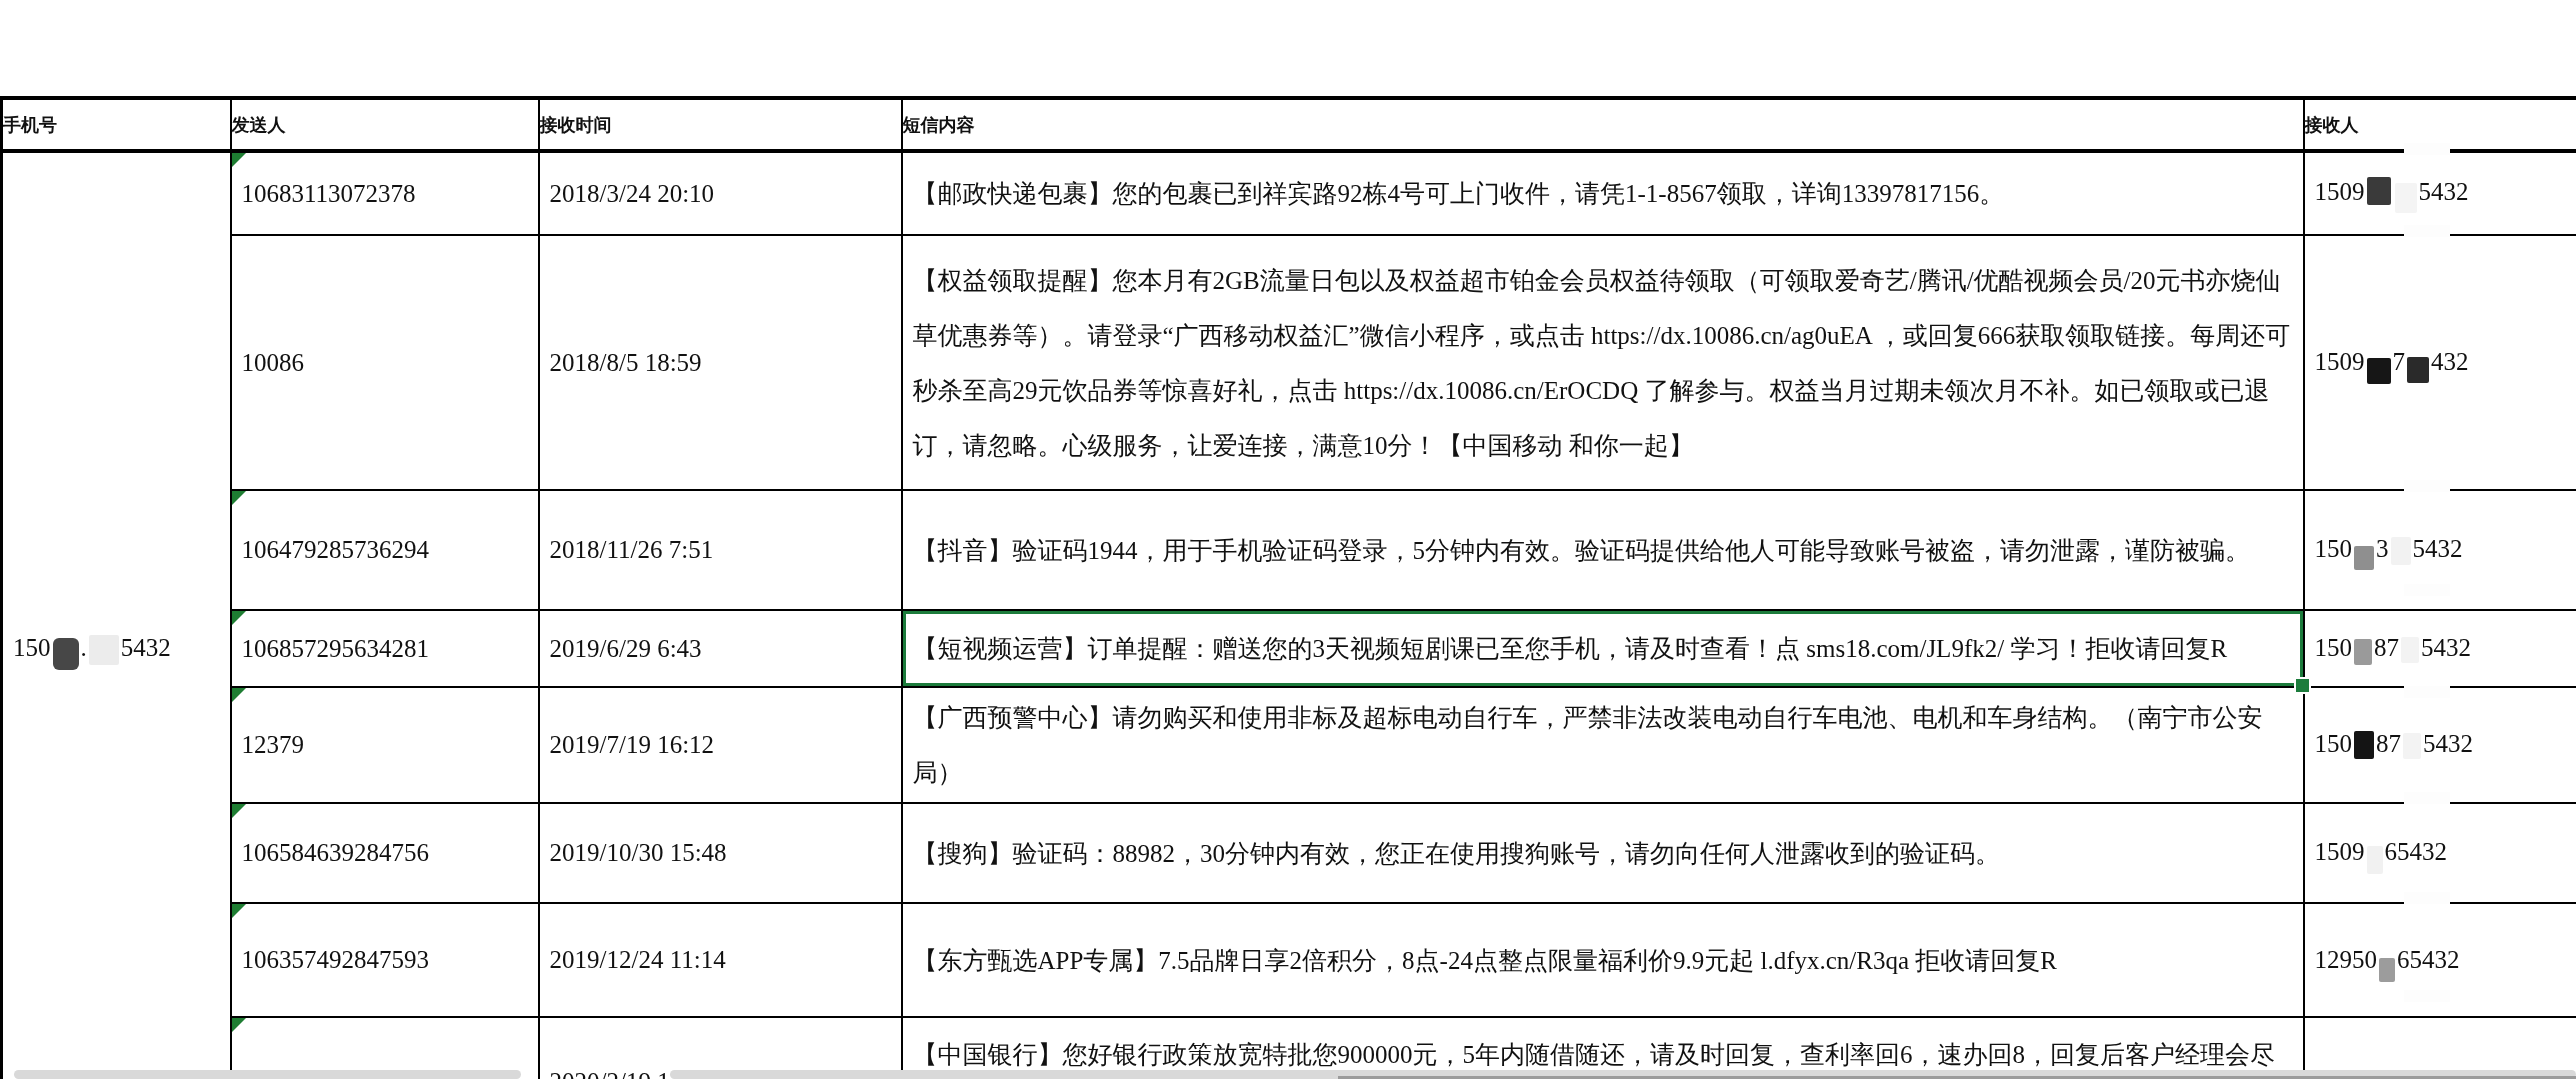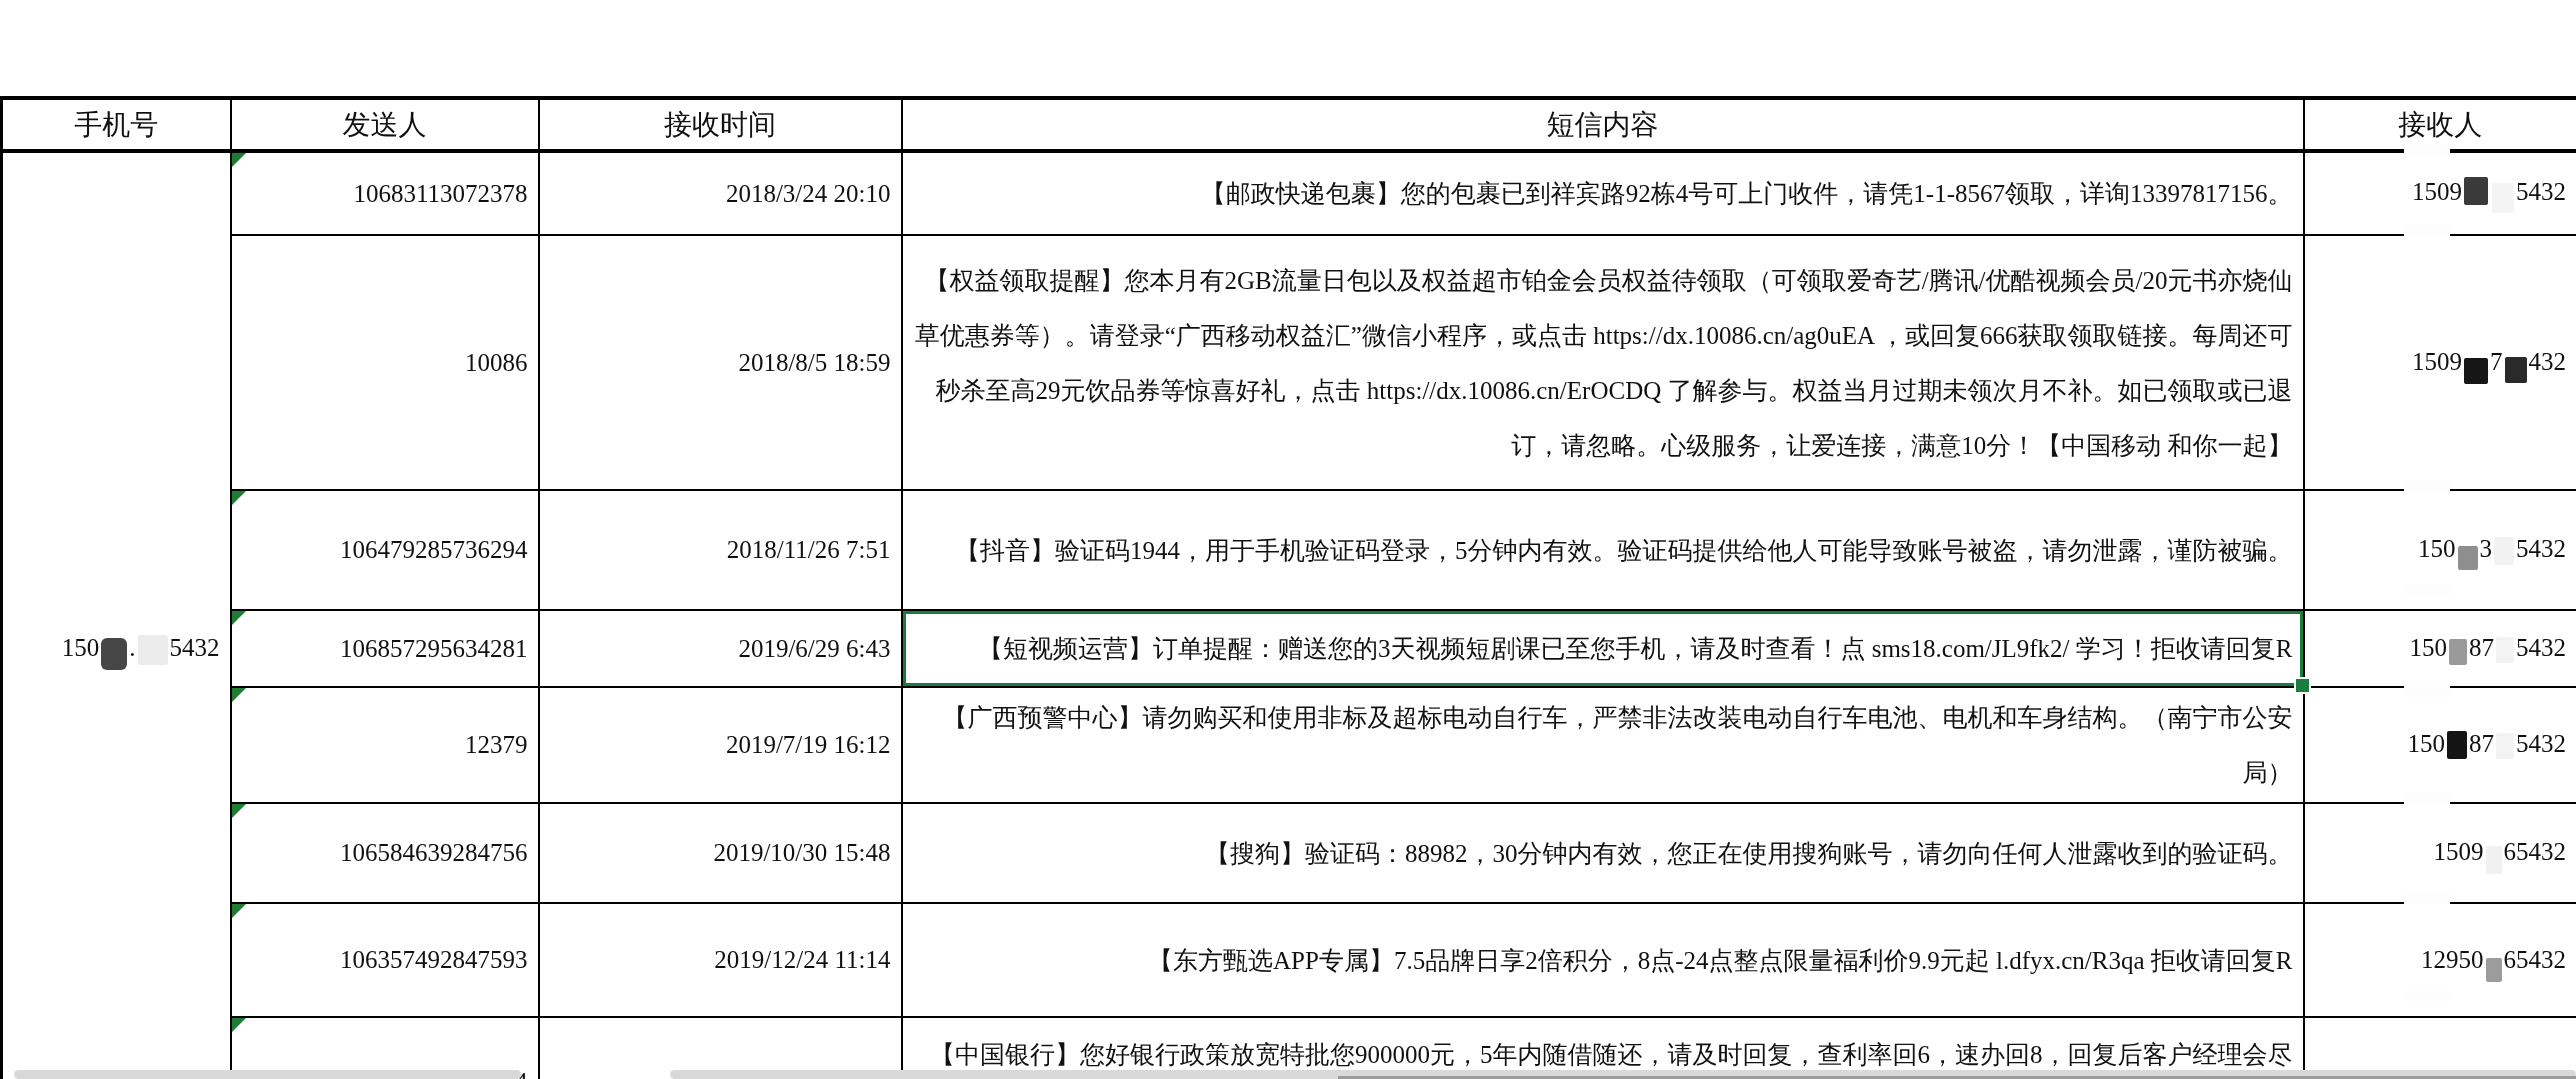--- a/index.html
+++ b/index.html
@@ -3,23 +3,23 @@
 <meta charset="utf-8">
 <style>
   html,body{margin:0;padding:0;background:#fff;}
   .page{position:relative;width:2576px;height:1080px;background:#fff;overflow:hidden;
         font-family:"Liberation Serif","DejaVu Serif",serif;color:#111;}
   .title{position:absolute;top:6px;left:0;width:2517px;height:85px;line-height:85px;
          text-align:center;font-size:49px;font-weight:bold;letter-spacing:2px;}
   table.sms{position:absolute;left:0;top:96px;width:2576px;border-collapse:collapse;
             table-layout:fixed;background:#fff;}
   table.sms{border:3px solid #000;border-top:4px solid #000;}
-  table.sms th{border:2px solid #000;border-bottom:4px solid #000;font-size:28px;
-               font-weight:normal;text-align:center;vertical-align:middle;padding:0;}
-  table.sms td{border:2px solid #000;text-align:right;vertical-align:middle;
+  table.sms th{border:2px solid #000;border-bottom:4px solid #000;font-size:18px;
+               font-weight:bold;text-align:left;vertical-align:middle;padding:0;}
+  table.sms td{border:2px solid #000;text-align:left;vertical-align:middle;
                font-size:25px;padding:2px 10px;position:relative;background:#fff;}
   td.phone-cell{padding-bottom:149px;font-size:27px;}
   td.sender-cell,td.time-cell,td.recipient-cell{font-size:26px;white-space:nowrap;padding:2px 4px;}
   td.content-cell{line-height:2.2;}
   .bold{font-weight:normal;}
   .corner-triangle{position:absolute;top:0;left:0;width:0;height:0;
                    border-top:14px solid #1e7d32;border-right:14px solid transparent;}
   td.selected{box-shadow:inset 0 0 0 3px #1c7c3c;}
   .fill-handle{position:absolute;right:-8px;bottom:-8px;width:13px;height:13px;
                background:#1c7c3c;border:2px solid #fff;z-index:6;}

